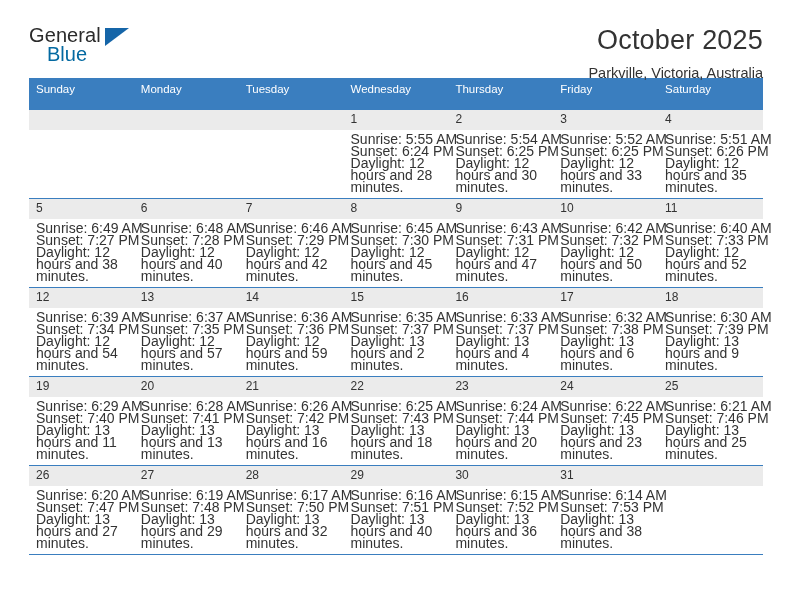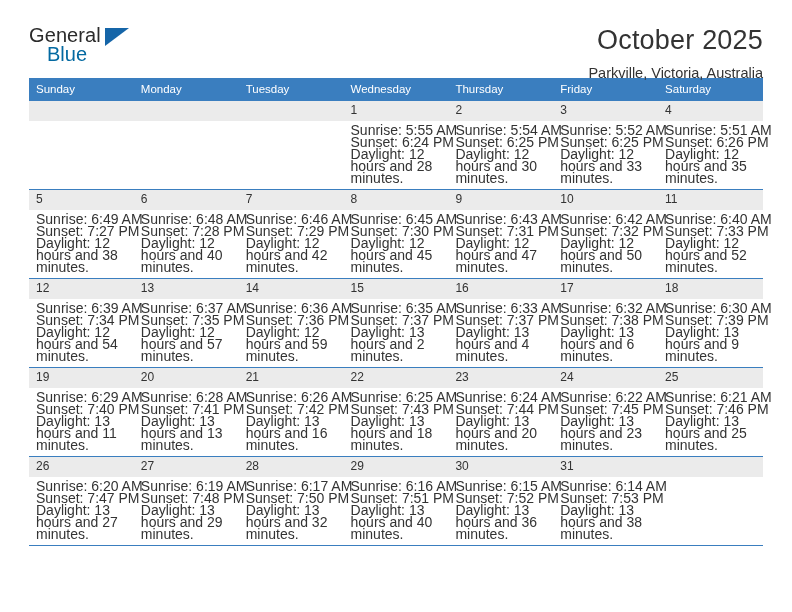--- a/index.html
+++ b/index.html
@@ -79,21 +79,21 @@
     border-collapse: collapse;
     table-layout: fixed;
     margin-top: 4px;
   }
   .calendar th {
     background: #3a7ebf;
     color: #ffffff;
     font-size: 11.5px;
     font-weight: normal;
     text-align: left;
-    padding: 5px 0 5px 7px;
+    padding: 5px 0 14px 7px;
     height: 21px;
     border: none;
   }
   .calendar td {
     width: 104.85px;
     height: 89px;
     vertical-align: top;
     border-top: 1.5px solid #3a7ebf;
     background: #ffffff;
     padding: 0;

